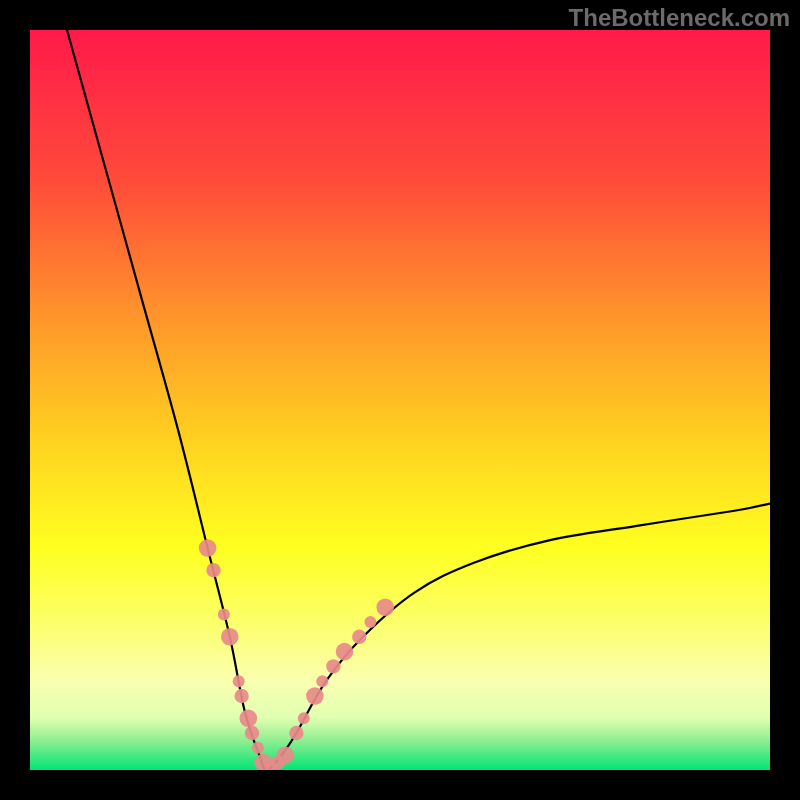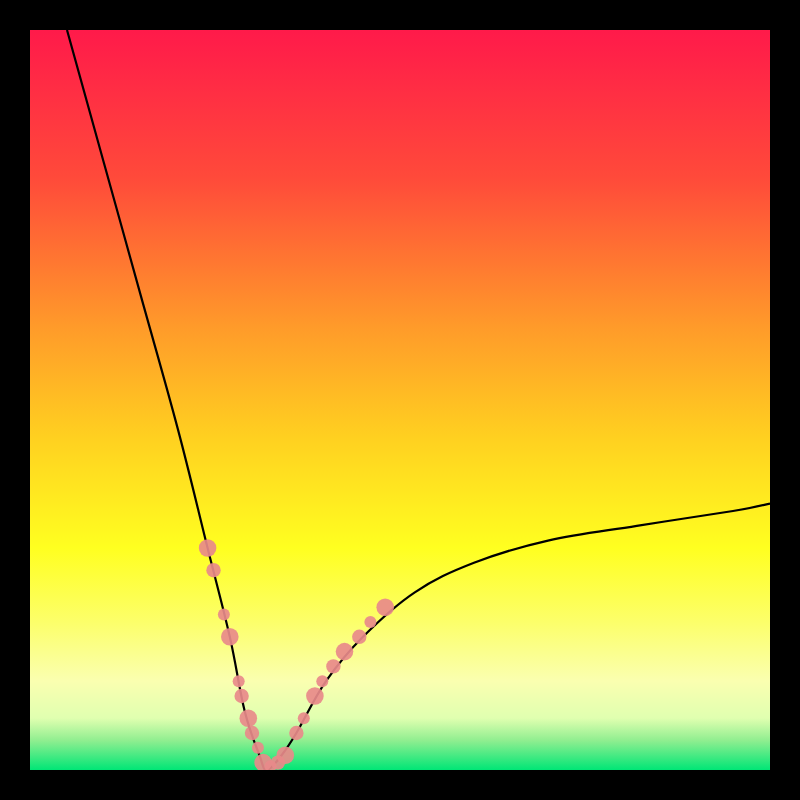--- a/index.html
+++ b/index.html
@@ -36,20 +36,21 @@
       height: 740px;
     }
     svg {
       display: block;
     }
   </style>
 </head>
 <body>
 
 <div class="container">
+  <div class="watermark">TheBottleneck.com</div>
   <div class="chart-area">
     <svg id="chart-svg" width="740" height="740" viewBox="0 0 740 740">
       <defs>
         <linearGradient id="bg-grad" x1="0%" y1="0%" x2="0%" y2="100%">
             <stop offset="0%" stop-color="#ff1a4a"></stop>
             <stop offset="20%" stop-color="#ff4a3a"></stop>
             <stop offset="40%" stop-color="#ff9a2a"></stop>
             <stop offset="55%" stop-color="#ffd020"></stop>
             <stop offset="70%" stop-color="#ffff20"></stop>
             <stop offset="80%" stop-color="#fcff6a"></stop>

